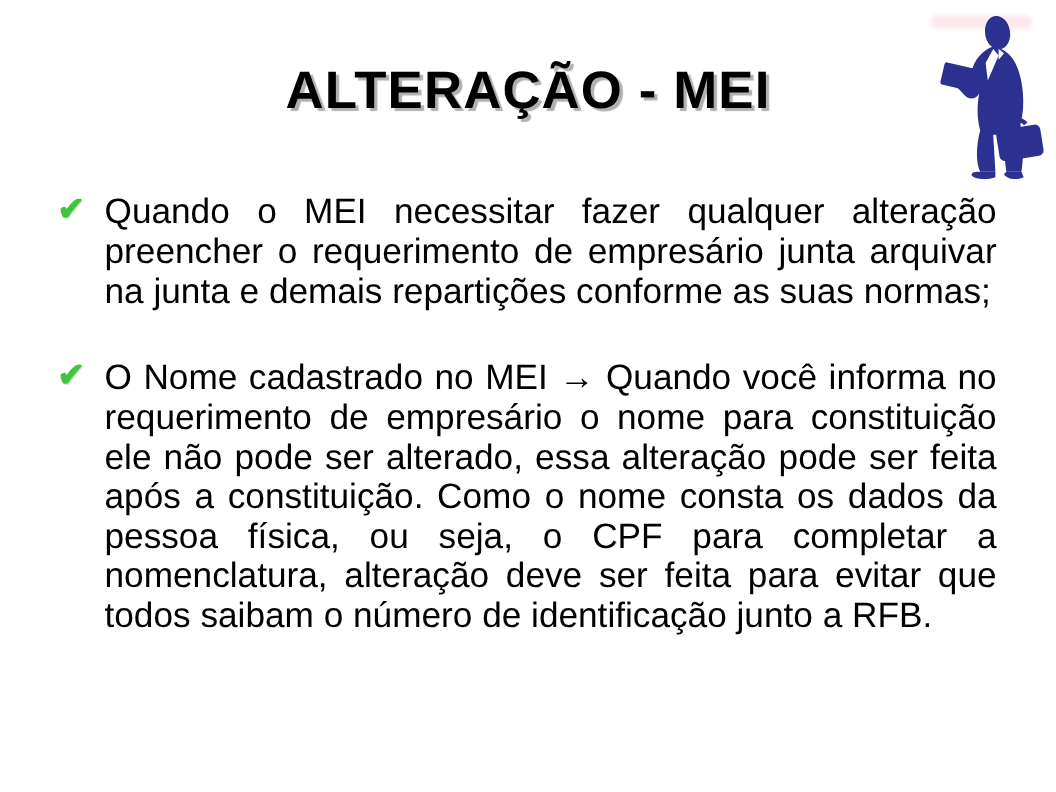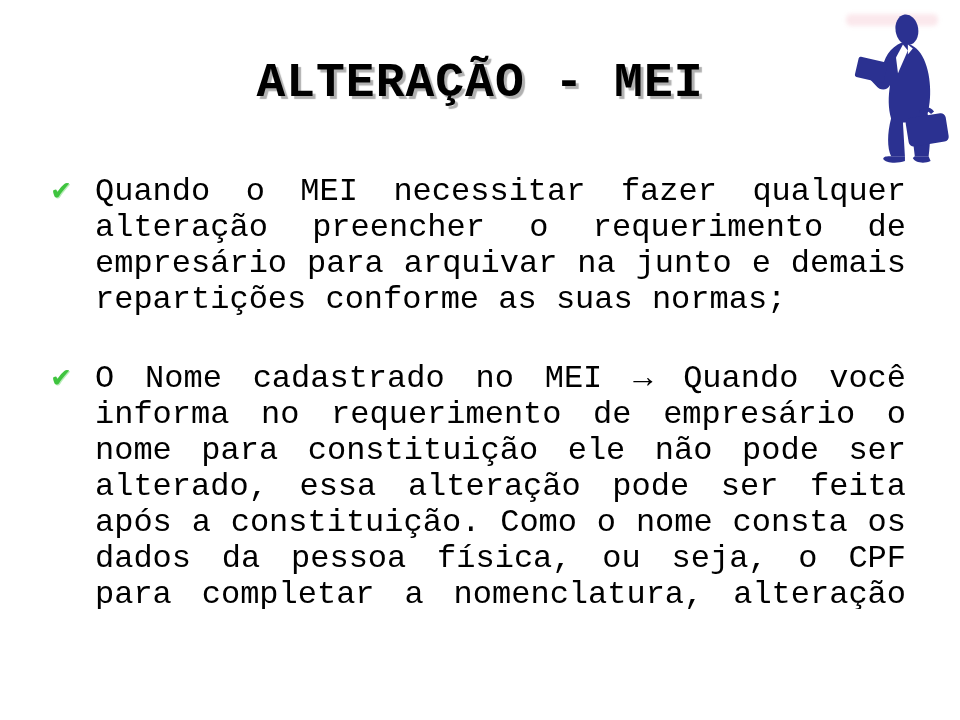--- a/index.html
+++ b/index.html
@@ -6,21 +6,21 @@
     margin: 0;
     padding: 0;
     background: #ffffff;
   }
   .slide {
     position: relative;
     width: 960px;
     height: 609px;
     background: #ffffff;
     overflow: hidden;
-    font-family: Liberation Mono, monospace;
+    font-family: Liberation Sans, sans-serif;
     color: #000000;
   }
   .title {
     position: absolute;
     top: 55px;
     left: 0;
     width: 100%;
     margin: 0;
     text-align: center;
     font-size: 48px;
@@ -114,21 +114,21 @@
 
       <path d="M58 37 L63 43 L53 66 L51 50 Z" fill="#ffffff"></path>
       <path d="M63 37 L68 41 L63 47 Z" fill="#ffffff"></path>
     </svg>
   </div>
 
   <div class="bullets">
 
     <div class="bullet">
       <span class="check">✔</span>
-      <span>Quando o MEI necessitar fazer qualquer alteração preencher o requerimento de empresário para arquivar na junto e demais repartições conforme as suas normas;</span>
+      <span>Quando o MEI necessitar fazer qualquer alteração preencher o requerimento de empresário junta arquivar na junta e demais repartições conforme as suas normas;</span>
     </div>
 
     <div class="bullet">
       <span class="check">✔</span>
       <span>O Nome cadastrado no MEI → Quando você informa no requerimento de empresário o nome para constituição ele não pode ser alterado, essa alteração pode ser feita após a constituição. Como o nome consta os dados da pessoa física, ou seja, o CPF para completar a nomenclatura, alteração deve ser feita para evitar que todos saibam o número de identificação junto a RFB.</span>
     </div>
 
   </div>
 
 </div>

